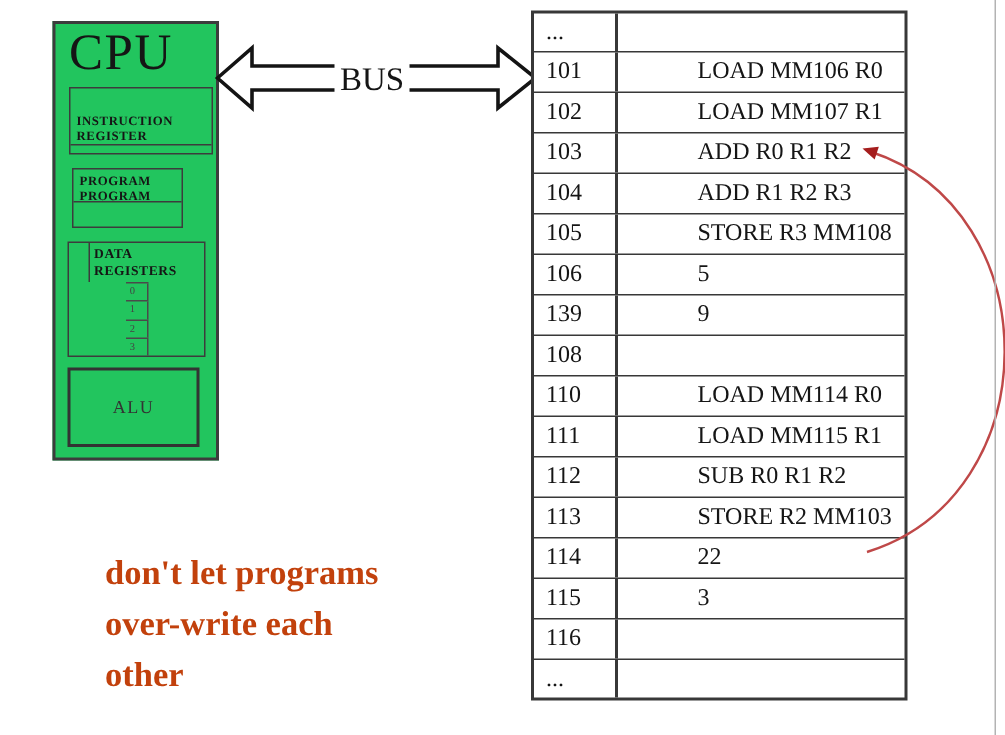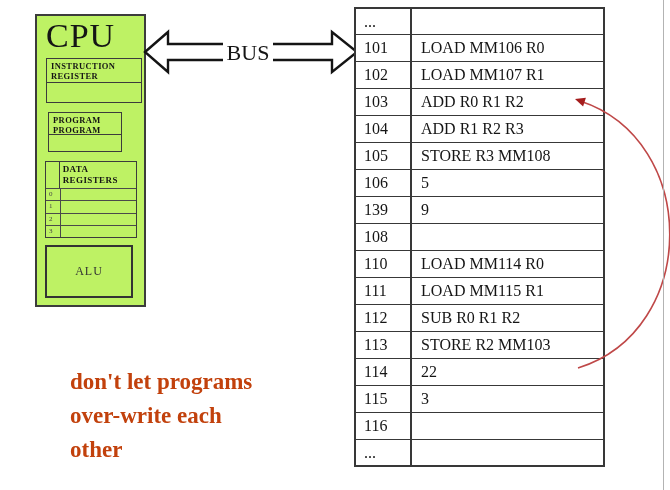--- a/index.html
+++ b/index.html
@@ -5,34 +5,34 @@
   html,body{margin:0;padding:0;}
   body{
     width:670px;height:490px;overflow:hidden;background:#ffffff;
     font-family:"Liberation Serif", serif;color:#151515;position:relative;
   }
   .stage{position:absolute;left:0;top:0;width:670px;height:490px;}
 
   
   .cpu-panel{
     position:absolute;left:35px;top:14px;width:111px;height:293px;
-    border:2px solid #3c3c3c;box-sizing:border-box;background:#bef264;
+    border:2px solid #3c3c3c;box-sizing:border-box;background:#22c55e;
   }
   .cpu-title{position:absolute;left:9px;top:1px;font-size:34px;letter-spacing:1px;}
   .ir-box{position:absolute;left:9px;top:42px;width:96px;height:45px;border:1.5px solid #3c3c3c;box-sizing:border-box;}
   .ir-label{height:24px;box-sizing:border-box;border-bottom:1.5px solid #3c3c3c;
-    font-weight:bold;font-size:8.5px;line-height:10px;padding:2px 0 0 4px;letter-spacing:.4px;}
+    font-weight:bold;font-size:8.5px;line-height:10px;padding:2px 0 0 4px;letter-spacing:.4px;margin-top:14px;}
   .ir-value{height:19px;}
   .pc-box{position:absolute;left:11px;top:96px;width:74px;height:40px;border:1.5px solid #3c3c3c;box-sizing:border-box;}
   .pc-label{height:22px;box-sizing:border-box;border-bottom:1.5px solid #3c3c3c;
     font-weight:bold;font-size:8.5px;line-height:10px;padding:2px 0 0 4px;letter-spacing:.4px;}
   .pc-value{height:15px;}
 
   .dr-table{position:absolute;left:8px;top:145px;width:92px;height:77px;
-    border:1.5px solid #3c3c3c;box-sizing:border-box;display:flex;flex-direction:column;}
+    border:1.5px solid #3c3c3c;box-sizing:border-box;display:flex;flex-direction:column;align-items:center;}
   .dr-header{display:flex;height:26px;box-sizing:border-box;}
   .dr-header .dr-idx{border-right:1.5px solid #3c3c3c;}
   .dr-header-label{font-weight:bold;font-size:9px;line-height:11px;padding:2px 0 0 3px;letter-spacing:.4px;}
   .dr-row{display:flex;flex:1;border-top:1px solid #4a4a4a;box-sizing:border-box;}
   .dr-idx{width:15px;box-sizing:border-box;border-right:1px solid #4a4a4a;
     font-size:7px;color:#444;padding:1px 0 0 3px;}
   .dr-cell{flex:1;}
 
   .alu-box{position:absolute;left:8px;top:229px;width:88px;height:53px;
     border:2px solid #333;box-sizing:border-box;display:flex;align-items:center;justify-content:center;
@@ -45,21 +45,21 @@
   
   .mem-table{
     position:absolute;left:354px;top:7px;width:251px;
     border:2px solid #383838;box-sizing:border-box;background:#fff;
   }
   .mem-row{display:flex;height:27px;box-sizing:border-box;border-top:1.5px solid #383838;align-items:stretch;}
   .mem-row:first-of-type{height:25px;border-top:none;}
   .mem-row:last-of-type{height:26px;}
   .mem-addr{width:56px;box-sizing:border-box;border-right:2px solid #383838;
     display:flex;align-items:center;padding-left:8px;font-size:16px;}
-  .mem-val{flex:1;display:flex;align-items:center;padding-left:9px;font-size:16px;}
+  .mem-val{flex:1;display:flex;align-items:center;padding-left:9px;font-size:16px;margin-left:44px;}
 
   
   .annotation{position:absolute;left:70px;top:365px;font-weight:bold;font-size:23px;line-height:34px;color:#c2410c;}
 
   
   .overlay-svg{position:absolute;left:0;top:0;pointer-events:none;}
   .slide-right-border{position:absolute;left:663px;top:0;width:1px;height:490px;background:#b3b3b3;}
 </style>
 </head>
 <body>

